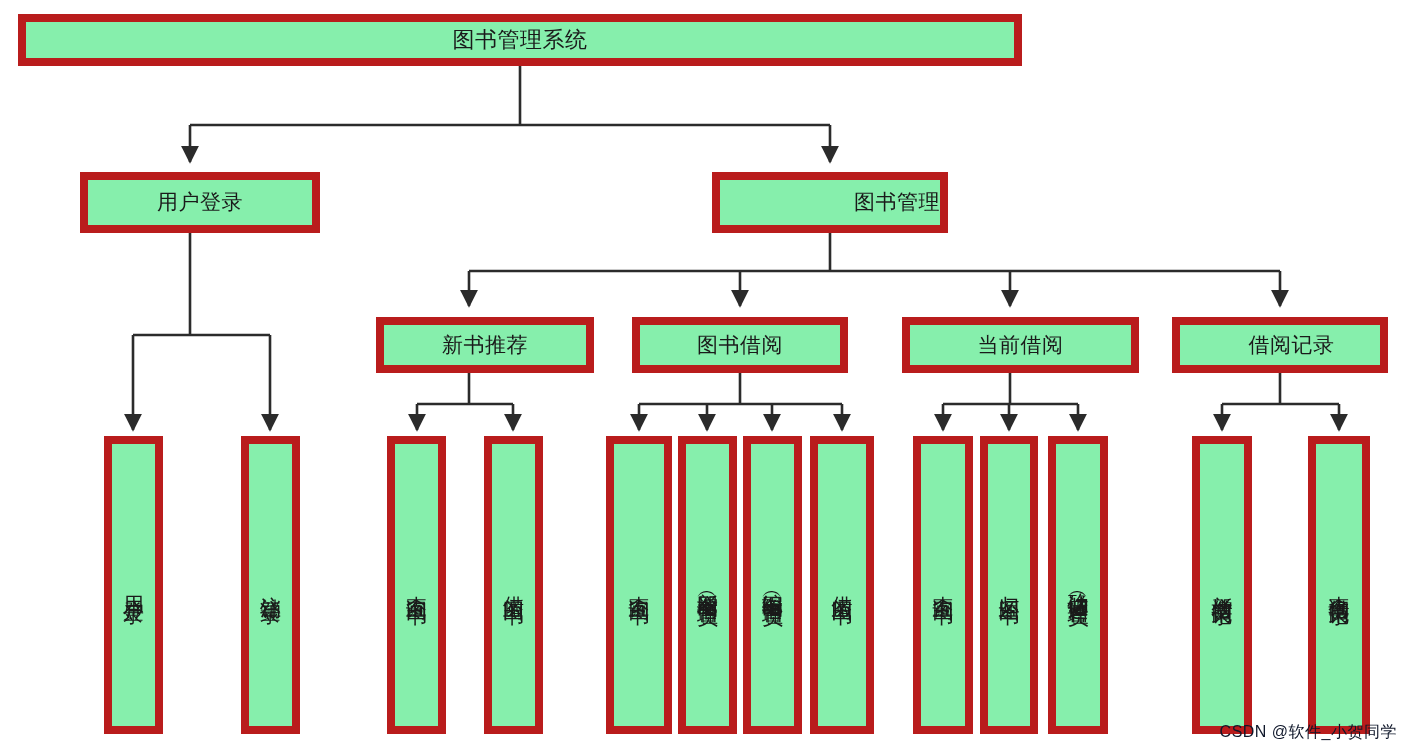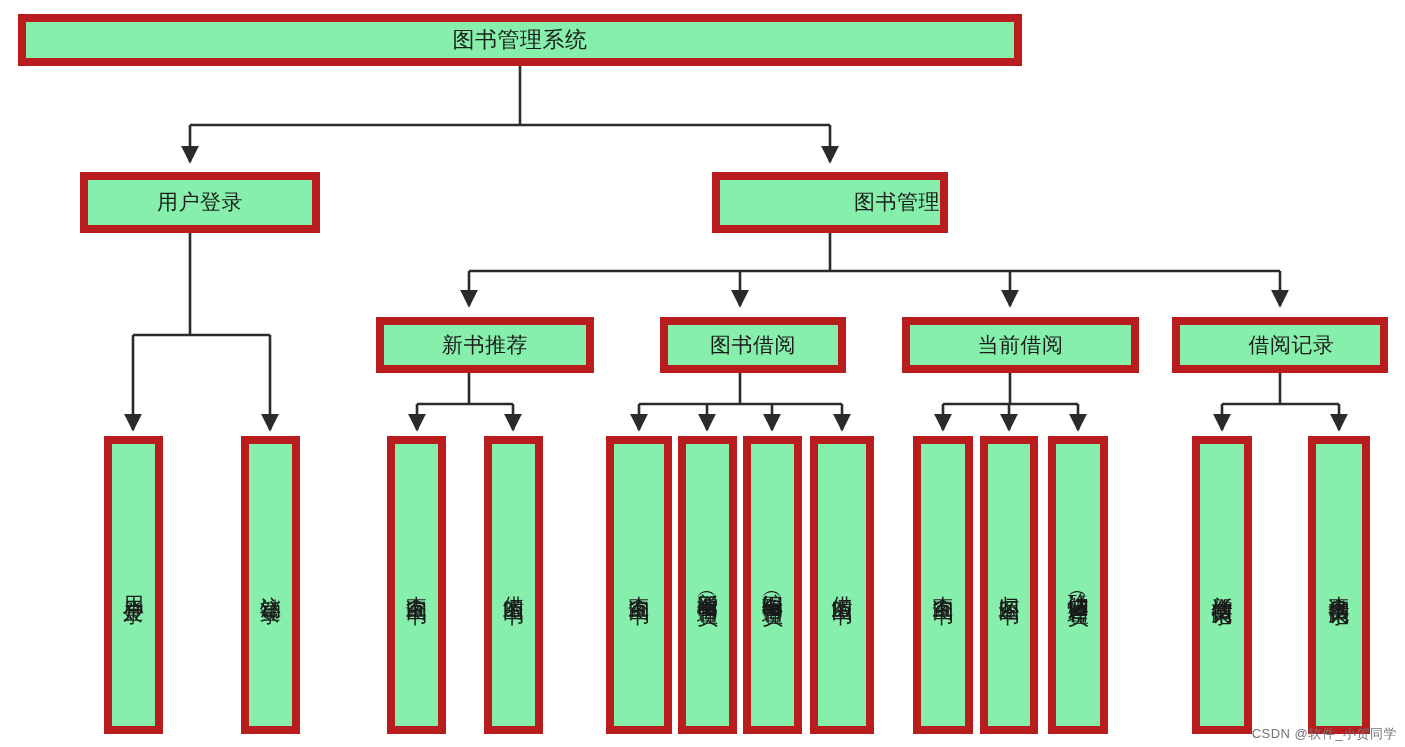--- a/index.html
+++ b/index.html
@@ -59,22 +59,22 @@
     max-height:100%;
     white-space:normal;
   }
   .node.vert.tall .label{
     letter-spacing:2px;
   }
   #watermark{
     position:absolute;
     right:8px;
     bottom:4px;
-    font-size:13px;
-    color:#737373;
+    font-size:16px;
+    color:#0f172a;
     z-index:5;
     white-space:nowrap;
     letter-spacing:0.5px;
   }
 </style>
 </head>
 <body>
 
 <div id="diagram">
 
@@ -136,21 +136,21 @@
   <div class="node horiz" style="left:80px;top:172px;width:240px;height:61px;">
     <span class="label">用户登录</span>
   </div>
   <div class="node horiz" style="left:712px;top:172px;width:236px;height:61px;justify-content:flex-end;">
     <span class="label">图书管理</span>
   </div>
 
   <div class="node horiz" style="left:360px;top:317px;width:218px;height:56px;margin-left:16px;">
     <span class="label">新书推荐</span>
   </div>
-  <div class="node horiz" style="left:660px;top:317px;width:186px;height:56px;align-items:center;">
+  <div class="node horiz" style="left:632px;top:317px;width:216px;height:56px;align-items:center;">
     <span class="label">图书借阅</span>
   </div>
   <div class="node horiz" style="left:902px;top:317px;width:237px;height:56px;">
     <span class="label">当前借阅</span>
   </div>
   <div class="node horiz" style="left:1172px;top:317px;width:216px;height:56px;padding-left:23px;">
     <span class="label">借阅记录</span>
   </div>
 
   <div class="node vert" style="left:104px;top:436px;width:59px;height:298px;">

